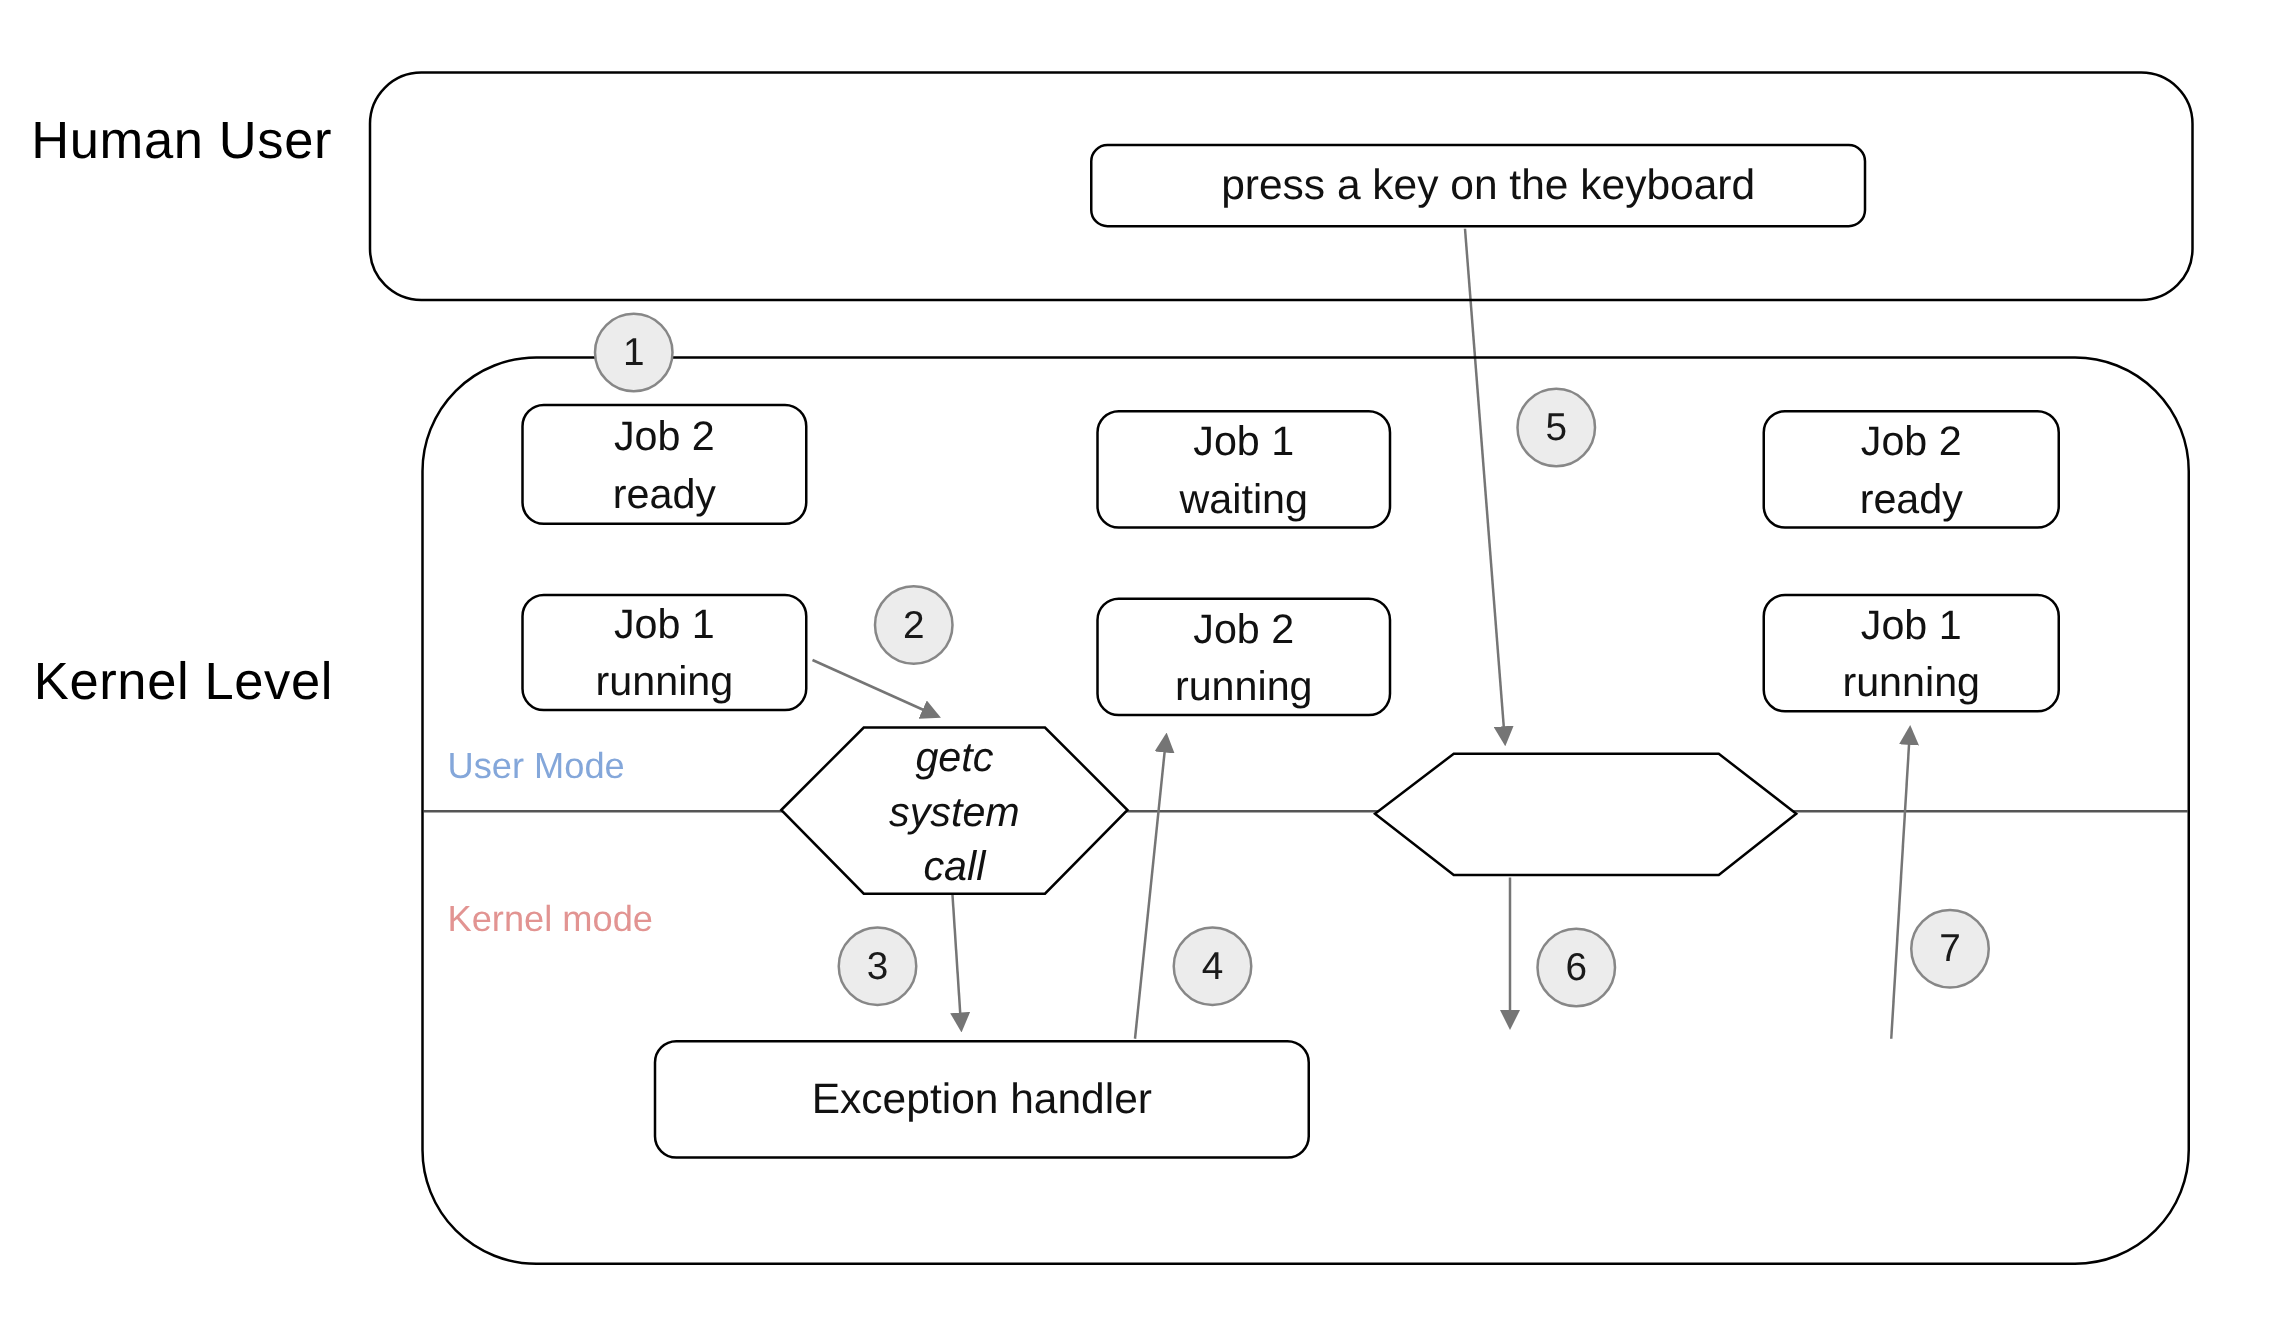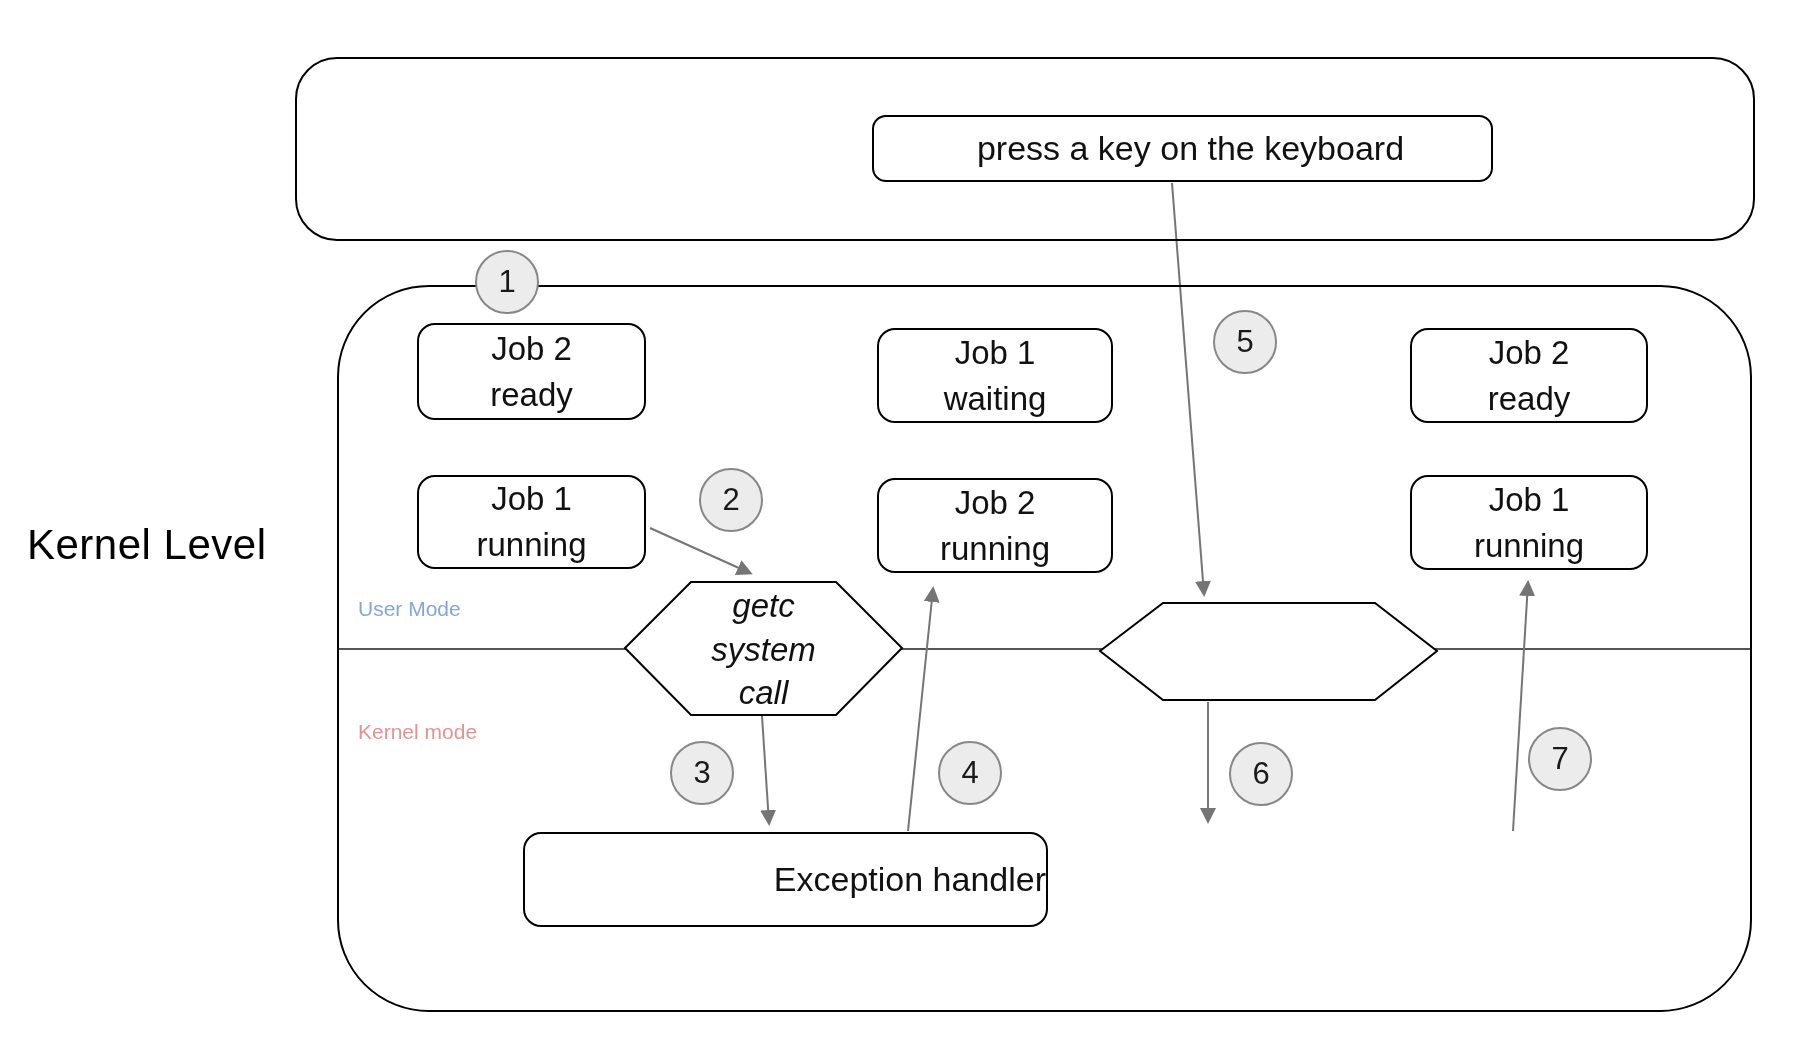--- a/index.html
+++ b/index.html
@@ -18,21 +18,21 @@
   .hex-text{
     position:absolute;display:flex;flex-direction:column;align-items:center;justify-content:center;
     font-size:33px;line-height:1.32;text-align:center;
   }
   .step-circle{
     position:absolute;width:60px;height:60px;border-radius:50%;
     border:2px solid #878787;background:#ececec;
     display:flex;align-items:center;justify-content:center;
     font-size:31px;color:#1a1a1a;
   }
-  .mode-label{position:absolute;font-size:21px;}
+  .mode-label{position:absolute;font-size:29px;}
 </style>
 </head>
 <body>
 
 <div id="stage">
 
   <svg id="diagram-svg">
     <defs>
       <marker id="ah" markerWidth="8" markerHeight="8" refX="6.5" refY="4" orient="auto">
         <path d="M0,0 L8,4 L0,8 Z" fill="#757575"></path>
@@ -51,20 +51,21 @@
 
     <line x1="1208" y1="702" x2="1208" y2="821" stroke="#757575" stroke-width="2" marker-end="url(#ah)"></line>
 
     <line x1="1513" y1="831" x2="1528" y2="583" stroke="#757575" stroke-width="2" marker-end="url(#ah)"></line>
 
     <polygon points="625,648 691,582 836,582 902,648 836,715 691,715" fill="#ffffff" stroke="#000000" stroke-width="2"></polygon>
 
     <polygon points="1100,651 1163,603 1375,603 1437,651 1375,700 1163,700" fill="#ffffff" stroke="#000000" stroke-width="2"></polygon>
   </svg>
 
+  <div class="big-label" style="left:25px;top:88px;">Human User</div>
   <div class="big-label" style="left:27px;top:521px;">Kernel Level</div>
 
   <div class="frame" style="left:295px;top:57px;width:1456px;height:180px;border-radius:42px;"></div>
   <div class="frame" style="left:337px;top:285px;width:1411px;height:723px;border-radius:92px;"></div>
 
   <div class="node" style="left:872px;top:115px;width:601px;height:63px;border-radius:14px;font-size:34px;padding-left:16px;">
     <span>press a key on the keyboard</span>
   </div>
 
   <div class="node" style="left:417px;top:323px;width:225px;height:93px;">
@@ -93,21 +94,21 @@
     <span>Job 1</span>
     <span>running</span>
   </div>
 
   <div class="hex-text" style="left:625px;top:584px;width:277px;height:131px;font-style:italic;">
     <span>getc</span>
     <span>system</span>
     <span>call</span>
   </div>
 
-  <div class="node" style="left:523px;top:832px;width:521px;height:91px;font-size:34px;align-items:flex-end;">
+  <div class="node" style="left:523px;top:832px;width:521px;height:91px;font-size:34px;">
     <span>Exception handler</span>
   </div>
 
   <div class="mode-label" style="left:358px;top:597px;color:#84a7da;">User Mode</div>
   <div class="mode-label" style="left:358px;top:684px;color:#e29492;margin-top:36px;">Kernel mode</div>
 
   <div class="step-circle" style="left:475px;top:250px;">1</div>
   <div class="step-circle" style="left:699px;top:468px;">2</div>
   <div class="step-circle" style="left:670px;top:741px;">3</div>
   <div class="step-circle" style="left:938px;top:741px;">4</div>

